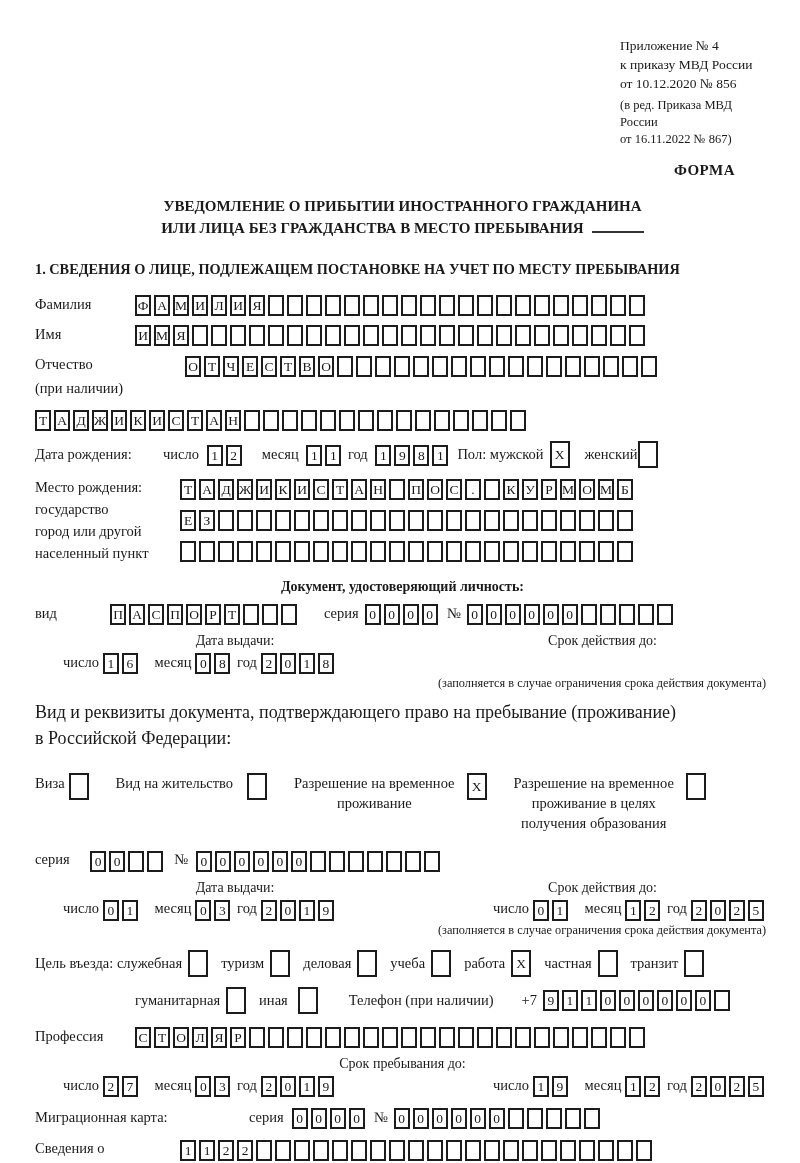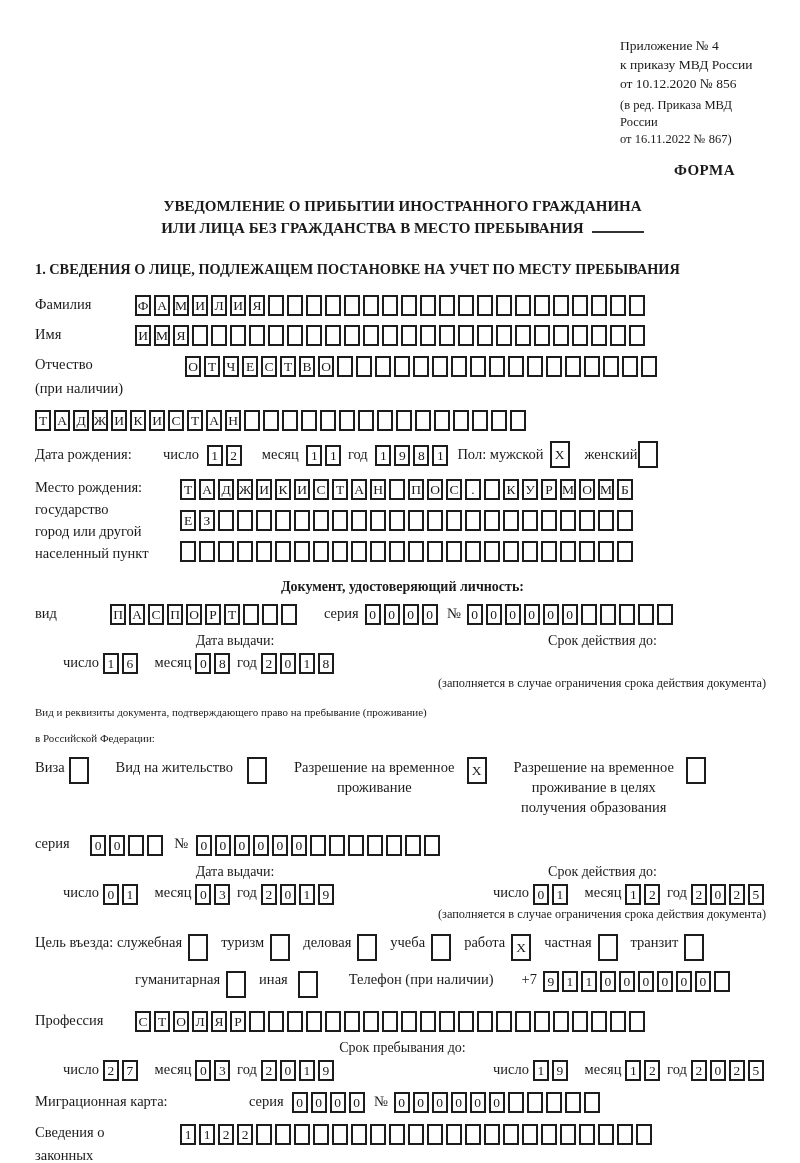--- a/index.html
+++ b/index.html
@@ -31,29 +31,29 @@
   
   .date-hdrs { display:flex; font-size:14px; margin-top:8px; }
   .date-hdrs .h-left { width:400px; text-align:center; }
   .date-hdrs .h-right { flex:1; text-align:center; }
   .date-vals { display:flex; font-size:14.5px; margin-top:4px; }
   .date-vals .g-left { width:400px; padding-left:28px; }
   .date-vals .g-right { flex:1; padding-left:58px; }
   .dg span.t { margin-right:4px; }
   .small-note { font-size:12.3px; text-align:right; padding-right:4px; margin-top:2px; }
 
-  .para { font-size:11px; line-height:26px; margin-top:8px; }
+  .para { font-size:18px; line-height:26px; margin-top:8px; }
 
   
   .visa-row { display:flex; align-items:flex-start; margin-top:6px; font-size:14.5px; }
-  .visa-row .opt { display:flex; align-items:flex-start; }
+  .visa-row .opt { display:flex; align-items:flex-start;margin-top:16px; }
   .visa-row .opt .txt { text-align:center; line-height:20px; }
   .checkbox { flex-shrink:0; }
 
-  .purpose-row { display:flex; font-size:14.5px; margin-top:12px; }
+  .purpose-row { display:flex; align-items:center; font-size:14.5px; margin-top:12px; }
   .purpose-row .t { margin:0 6px 0 10px; }
   .purpose-row .t:first-child { margin-left:0; }
 </style>
 </head>
 <body>
 
 <div class="page">
 
   <div class="appendix">
     <div>Приложение № 4</div>

